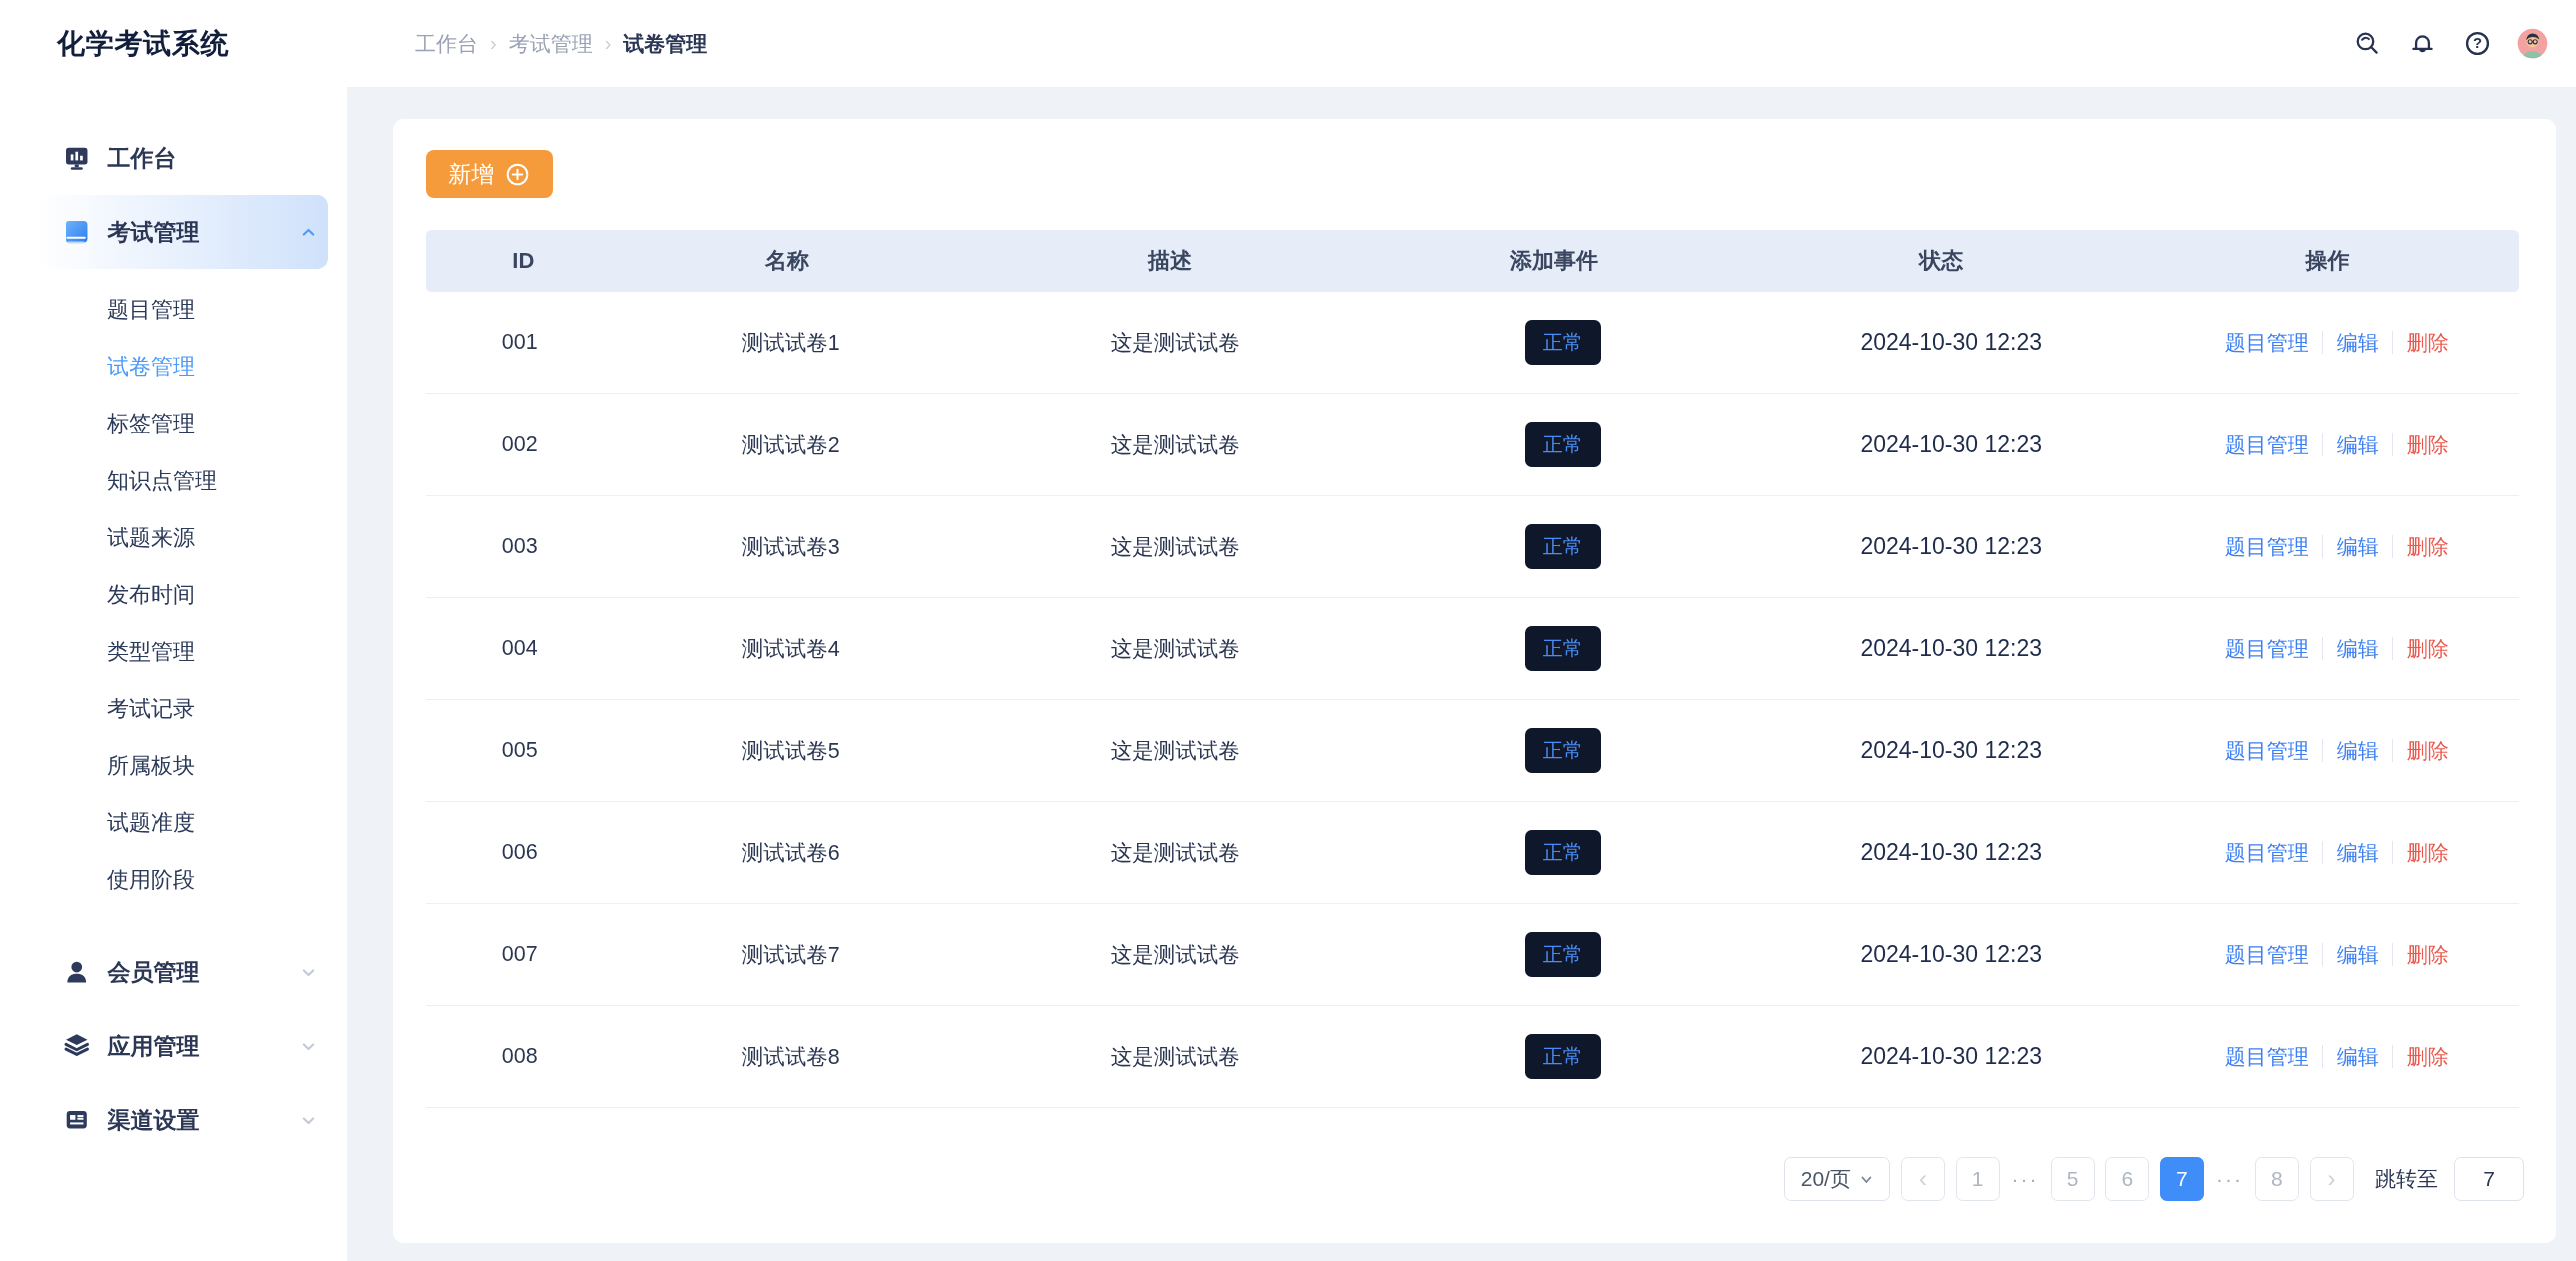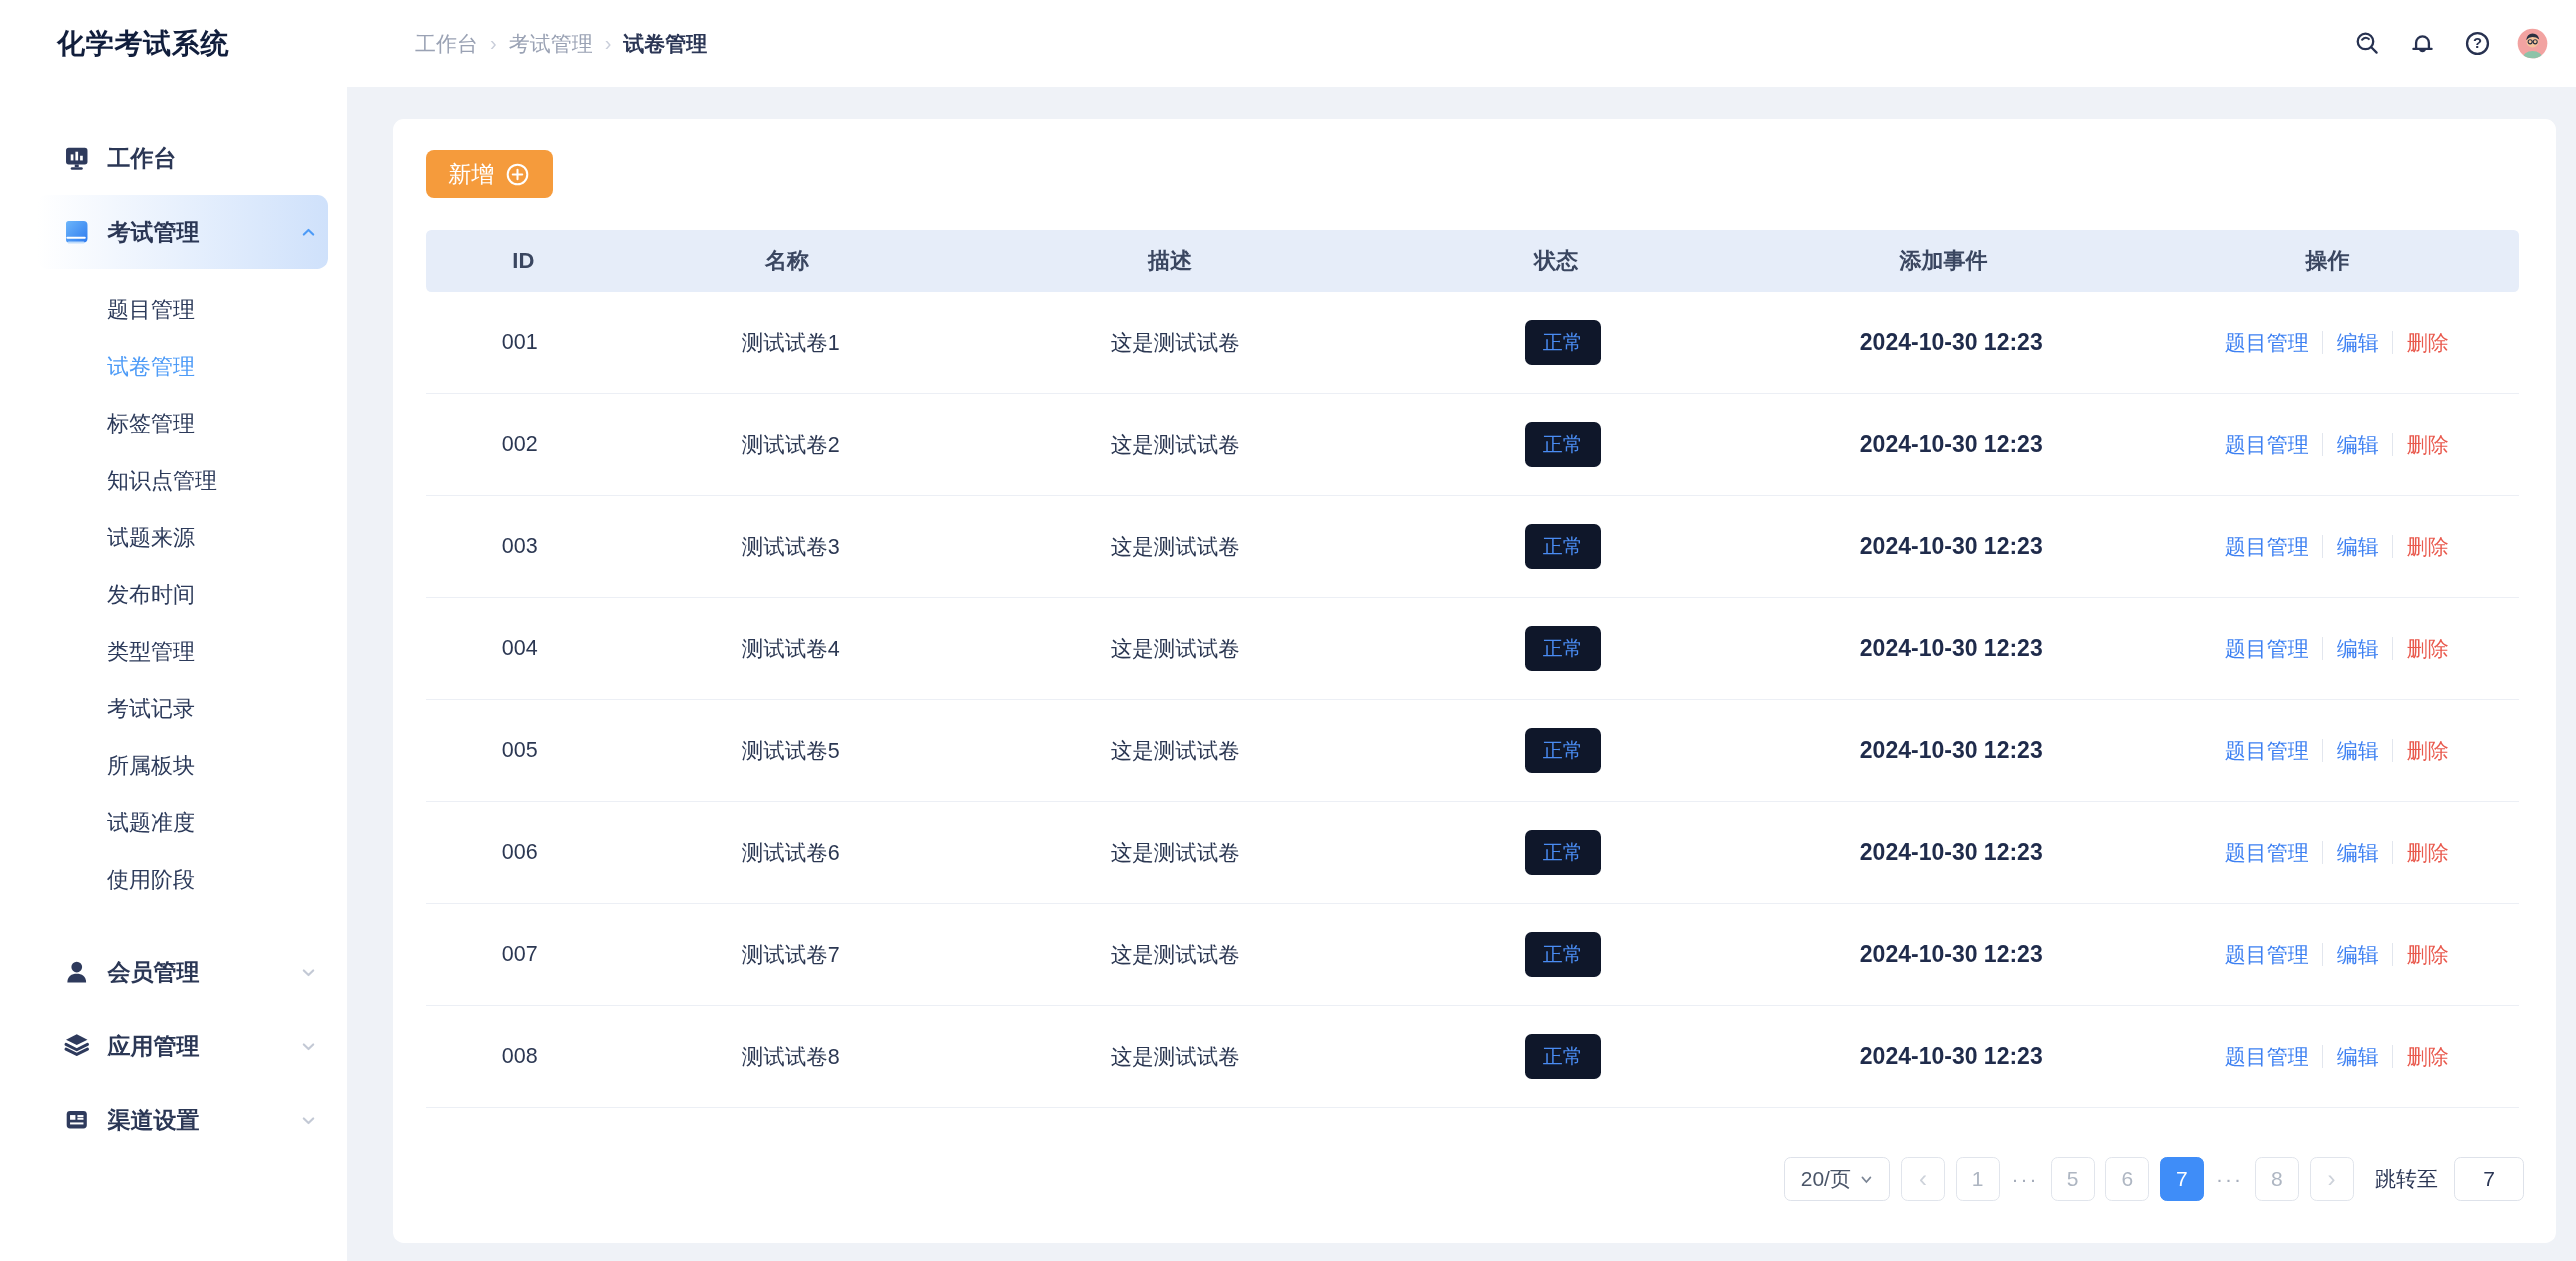--- a/index.html
+++ b/index.html
@@ -43,21 +43,21 @@
     background:#F59B3C; color:#fff; border-radius:8px; font-size:23px; font-weight:500;
     display:flex; align-items:center; justify-content:center; gap:9.4px; cursor:pointer;
     font-family:inherit; }
 
   .table { position:absolute; left:33px; top:111px; width:2093px; }
   .thead { display:flex; height:62px; background:#E6EDF9; border-radius:5.4px; }
   .th { display:flex; align-items:center; justify-content:center; font-size:22px; font-weight:600; color:#3A4660; }
   .tr { display:flex; height:102px; border-bottom:1.3px solid #ECEFF5;gap:20px; }
   .td { display:flex; align-items:center; justify-content:center; font-size:21.5px; color:#2B3752; }
   .c0{width:8.1%;padding-left:25px;} .c1{width:18.3%;} .c2{width:18.3%;} .c3{width:18.6%;} .c4{width:18.4%;} .c5{width:18.3%;}
-  .td.c4 { font-size:23px; font-weight:700; color:#1F2B4B; }
+  .td.c4 { font-size:23px; font-weight:400; color:#1F2B4B; }
   .badge { background:#0f172a; color:#4A8CF3; font-size:20px; padding:8.7px 18px; border-radius:6.7px; }
   .lnk { font-size:21px; color:#3D80F2; cursor:pointer; text-decoration:none; }
   .lnk.danger { color:#E9594D; }
   .sep { width:1.3px; height:23px; background:#E2E6EE; margin:0 13.4px; }
 
   
   .pager { position:absolute; top:1038px; right:32px; height:44px; display:flex; align-items:center; gap:10.7px; }
   .size-select { height:44px; min-width:106px; border:1.3px solid #DEE2EA; border-radius:6.7px; background:#fff;
     display:flex; align-items:center; justify-content:center; gap:8px; font-size:21px; color:#4A5568;
     padding:0 12px; cursor:pointer; }
@@ -235,22 +235,22 @@
             <line x1="13" y1="20" x2="27" y2="20"></line>
         </svg>
       </span>
     </button>
 
     <div class="table">
       <div class="thead">
         <div class="th c0">ID</div>
         <div class="th c1">名称</div>
         <div class="th c2">描述</div>
+        <div class="th c4">添加事件</div>
         <div class="th c3">状态</div>
-        <div class="th c4">添加事件</div>
         <div class="th c5">操作</div>
       </div>
       <div id="rows">
           <div class="tr">
     <div class="td c0">001</div>
     <div class="td c1">测试试卷1</div>
     <div class="td c2">这是测试试卷</div>
     <div class="td c3">
               <span class="badge">正常</span>
             </div>

